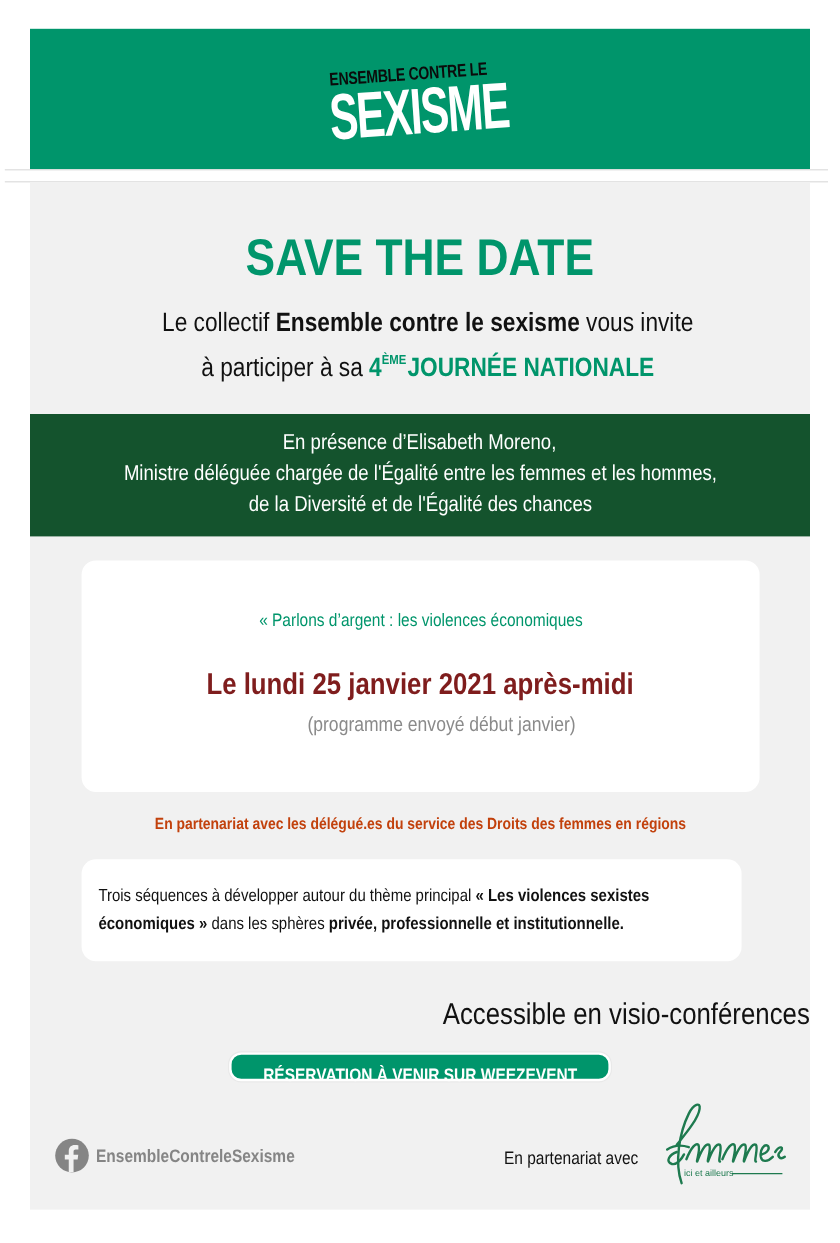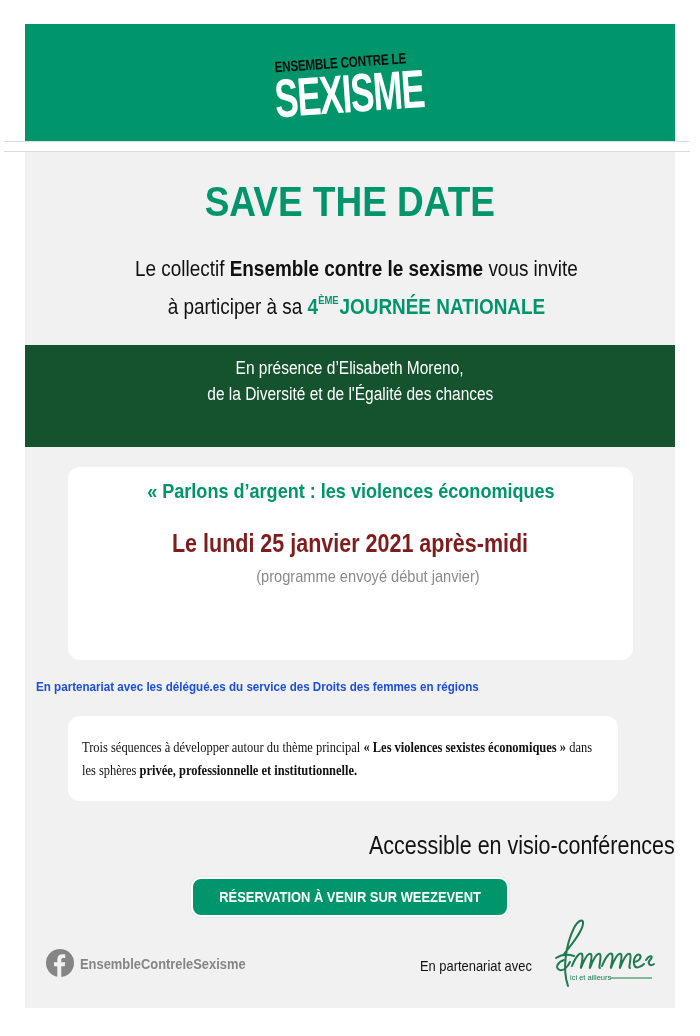--- a/index.html
+++ b/index.html
@@ -30,60 +30,60 @@
     font-size: 54px; color: #fff; line-height: 54px; letter-spacing: -2px;
     transform: scaleX(0.66); transform-origin: left top; white-space: nowrap;
   }
   .sep { position: absolute; left: 4px; width: 686px; height: 1px; background: #dcdcdc; }
   .panel {
     position: absolute; left: 25px; top: 152px; width: 650px; height: 856px;
     background: #f1f1f1;
   }
   .condensed { display: inline-block; transform: scaleX(0.86); transform-origin: center; white-space: nowrap; }
   .title {
-    position: absolute; left: 0; right: 0; top: 178px; text-align: center;
+    position: absolute; left: 0; right: 0; top: 192px; text-align: center;
     color: #00956b; font-weight: 700; font-size: 43px; line-height: 46px;
   }
   .invite {
     position: absolute; left: 12px; right: 0; text-align: center;
     font-size: 22px; line-height: 30px; color: #111;
   }
   .invite b { font-weight: 700; }
   .green { color: #00956b; font-weight: 700; }
   sup.ord { font-size: 11px; vertical-align: 10px; font-weight: 700; color: #00956b; margin-right: 1px; }
   .band {
     position: absolute; left: 25px; top: 345px; width: 650px; height: 102px;
     background: #14532d; color: #fff; text-align: center;
     font-size: 18px; line-height: 26px;
   }
   .band .lines { padding-top: 10px; }
   .card {
     position: absolute; background: #fff; border-radius: 12px;
   }
   .card1 { left: 68px; top: 467px; width: 565px; height: 193px; text-align: center; }
-  .card1 .theme { color: #00956b; font-weight: 700; font-size: 21px; line-height: 30px; padding-top: 9px; }
+  .card1 .theme { color: #00956b; font-weight: 400; font-size: 15px; line-height: 30px; padding-top: 36px; }
   .card1 .date { font-weight: 700; font-size: 25px; line-height: 30px; margin-top: 22px; color: #7f1d1d; }
   .card1 .note { color: #8a8a8a; font-size: 17px; line-height: 24px; margin-top: 7px; margin-left: 34px; }
   .partner-line {
-    position: absolute; left: 0; right: 0; top: 678px; 
-    color: #1d4ed8; font-weight: 700; font-size: 13.5px; line-height: 18px;
+    position: absolute; left: 0; right: 0; top: 678px; text-align: center;
+    color: #c2410c; font-weight: 700; font-size: 13.5px; line-height: 18px;
   }
-  .card2 { left: 68px; top: 716px; width: 550px; height: 85px; font-family: Liberation Serif, serif; }
+  .card2 { left: 68px; top: 716px; width: 550px; height: 85px; }
   .card2 .txt {
     position: absolute; left: 14px; top: 20px; width: 600px;
     font-size: 14.5px; line-height: 23px; color: #111;
     transform: scaleX(0.86); transform-origin: left top;
   }
   .card2 .txt b { font-weight: 700; }
   .access {
     position: absolute; left: 0; right: 0; top: 830px; text-align: right;
     font-size: 25px; line-height: 30px; color: #111;
   }
   .cta {
-    position: absolute; left: 191px; top: 877px; width: 318px; height: 40px;
+    position: absolute; left: 191px; top: 877px; width: 318px; height: 24px;
     box-sizing: border-box; border: 2px solid #fff; border-radius: 10px;
     background: #00956b; color: #fff; text-align: center;
     font-weight: 700; font-size: 15px; line-height: 36px; cursor: pointer;
     box-shadow: 0 0 0 1px #e9e9e9;
   }
   .fb {
     position: absolute; left: 46px; top: 949px; width: 28px; height: 28px;
     border-radius: 50%; background: #858585;
   }
   .fb-handle {
@@ -119,20 +119,21 @@
 <div class="invite" style="top:254px">
   <span class="condensed"><span>Le collectif </span><b>Ensemble contre le sexisme</b><span> vous invite</span></span>
 </div>
 <div class="invite" style="top:285px">
   <span class="condensed"><span>à participer à sa </span><span class="green">4</span><sup class="ord">ÈME</sup><span class="green">JOURNÉE NATIONALE</span></span>
 </div>
 
 <div class="band">
   <div class="lines">
     <div><span class="condensed">En présence d’Elisabeth Moreno,</span></div>
+    <div><span class="condensed">Ministre déléguée chargée de l'Égalité entre les femmes et les hommes,</span></div>
     <div><span class="condensed">de la Diversité et de l'Égalité des chances</span></div>
   </div>
 </div>
 
 <div class="card card1">
   <div class="theme">
     <div><span class="condensed">« Parlons d’argent : les violences économiques</span></div>
   </div>
   <div class="date"><span class="condensed">Le lundi 25 janvier 2021 après-midi</span></div>
   <div class="note"><span class="condensed">(programme envoyé début janvier)</span></div>

